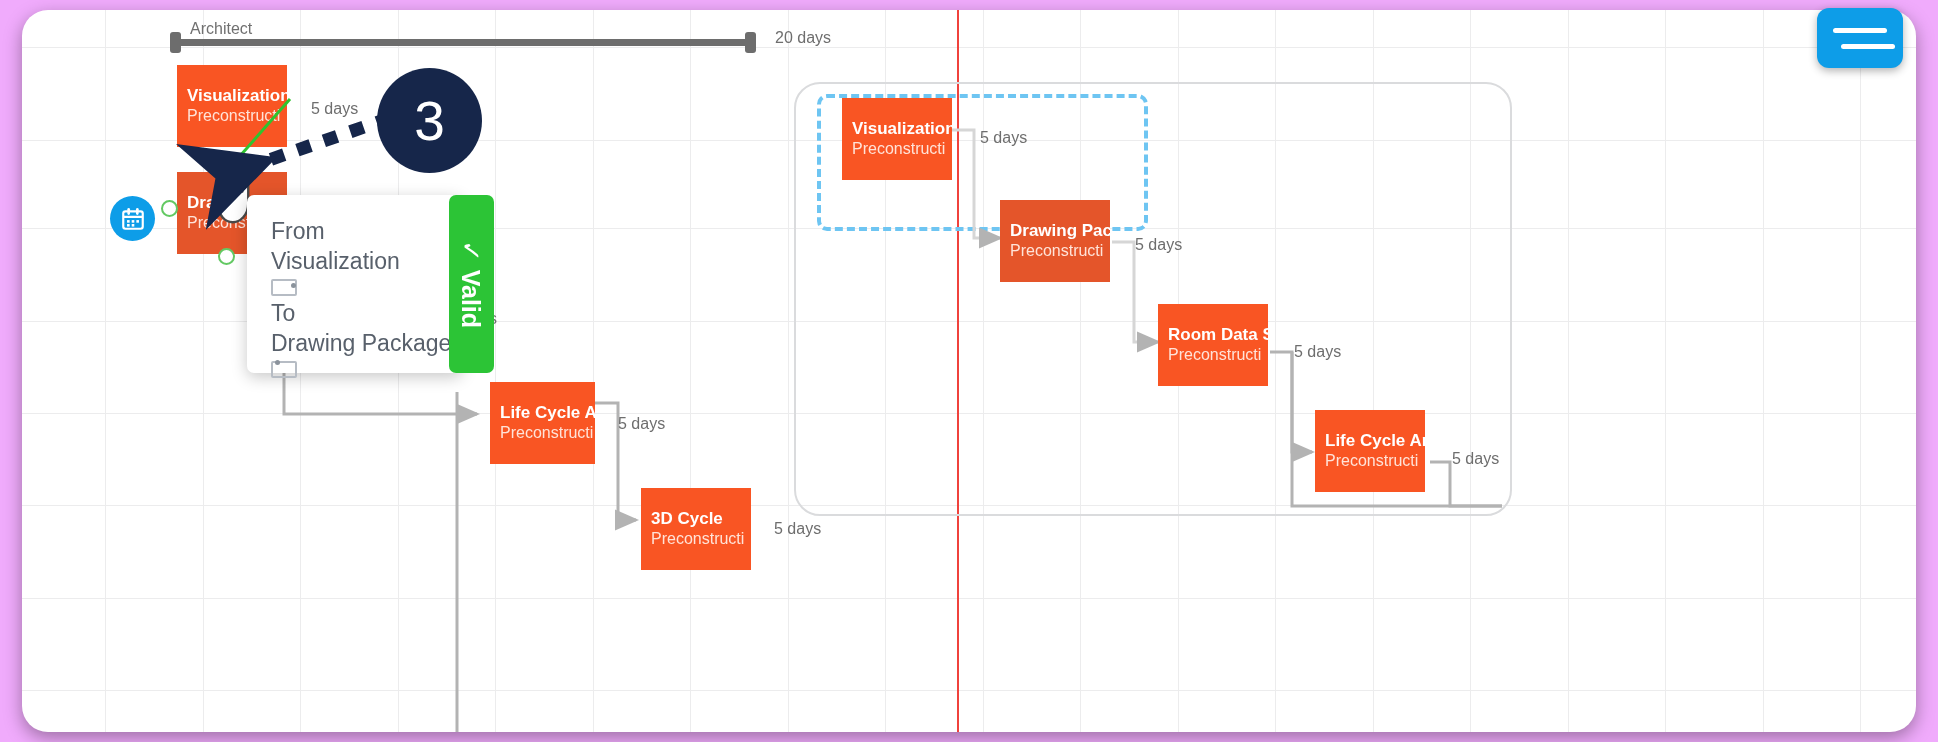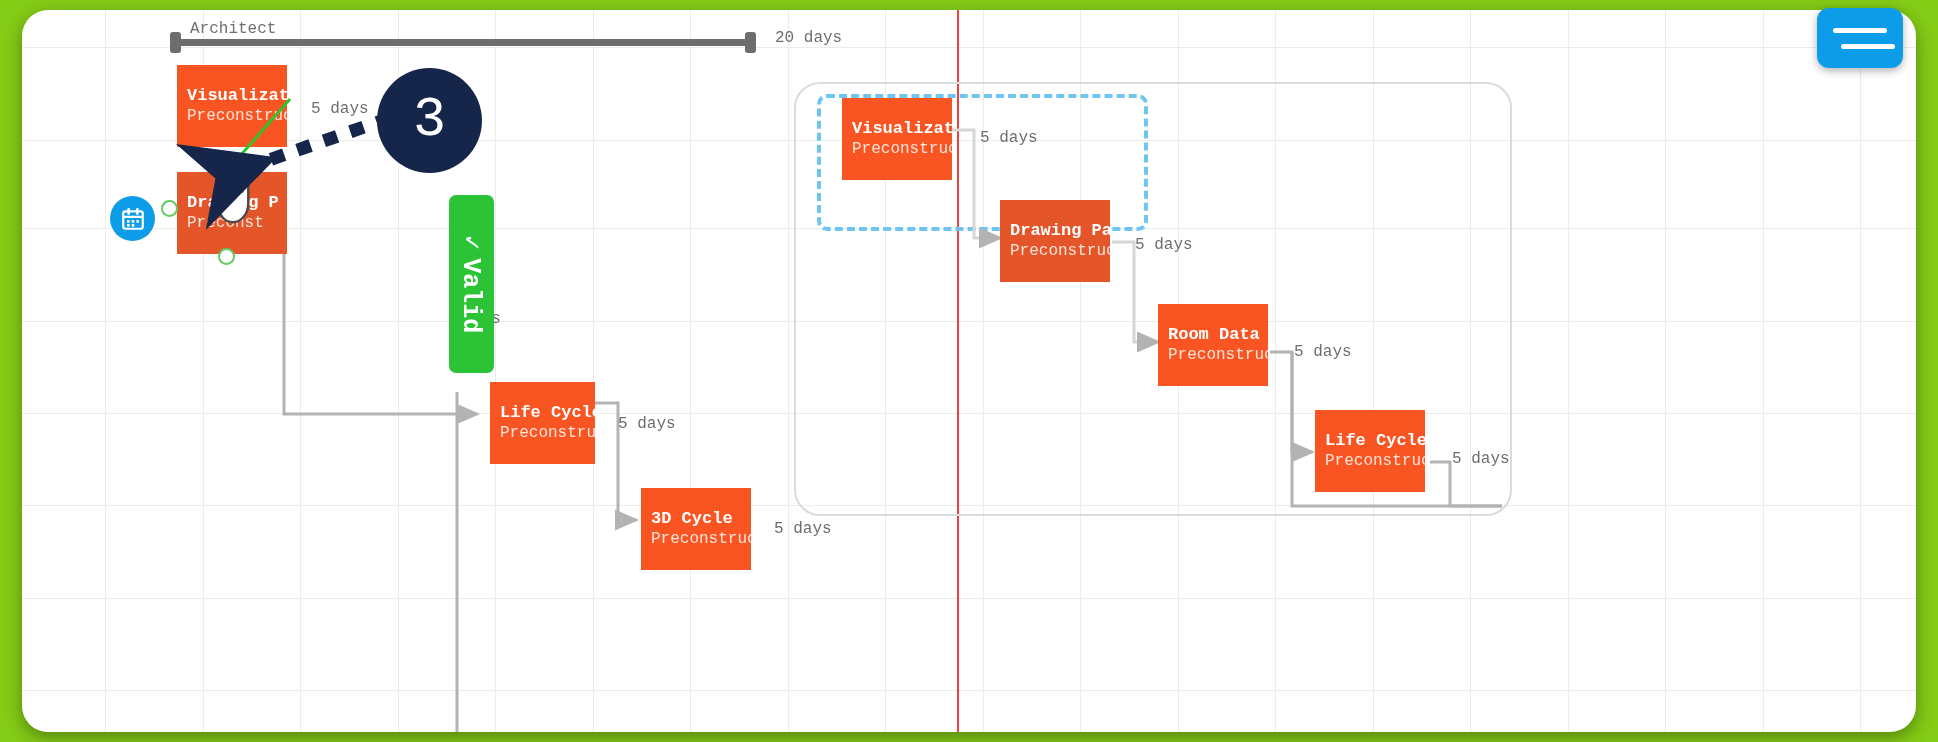--- a/index.html
+++ b/index.html
@@ -1,18 +1,18 @@
 <!DOCTYPE html>
 <html><head>
 <meta charset="utf-8">
 <style>
   html,body{margin:0;padding:0;background:#000;}
   body{width:1938px;height:742px;overflow:hidden;font-family:"Liberation Sans",sans-serif;}
 
-  #stage{position:relative;width:1938px;height:742px;background:#84cc16;font-family:Liberation Mono, monospace;}
+  #stage{position:relative;width:1938px;height:742px;background:#f0abfc;}
 
   
   .canvas-frame{
     position:absolute;left:22px;top:10px;width:1894px;height:722px;
     background:#ffffff;border-radius:26px;
     box-shadow:0 6px 18px rgba(0,0,0,0.35);
     overflow:hidden;
   }
 
   
@@ -253,20 +253,28 @@
           <path d="M7,0 L0,3.5 L7,7 L5,3.5 z" fill="#16264a"></path>
         </marker>
       </defs>
       <path d="M368,108 L218,160" fill="none" stroke="#16264a" stroke-width="13" stroke-dasharray="14 14" stroke-linecap="butt" marker-end="url(#navyhead)"></path>
     </svg>
 
     <div class="step-badge" style="left:355px;top:58px;width:105px;height:105px;">
       <span>3</span>
     </div>
 
+    <div class="tooltip" style="left:225px;top:185px;width:215px;height:178px;">
+      <div class="tt-line">From</div>
+      <div class="tt-line">Visualization</div>
+      <span class="tt-icon right"></span>
+      <div class="tt-line">To</div>
+      <div class="tt-line">Drawing Package</div>
+      <span class="tt-icon left"></span>
+    </div>
 
     <div class="valid-badge" style="left:427px;top:185px;width:45px;height:178px;">
       <div class="valid-inner">
         <span class="valid-check">✓</span>
         <span class="valid-text">Valid</span>
       </div>
     </div>
 
   </div>
 

